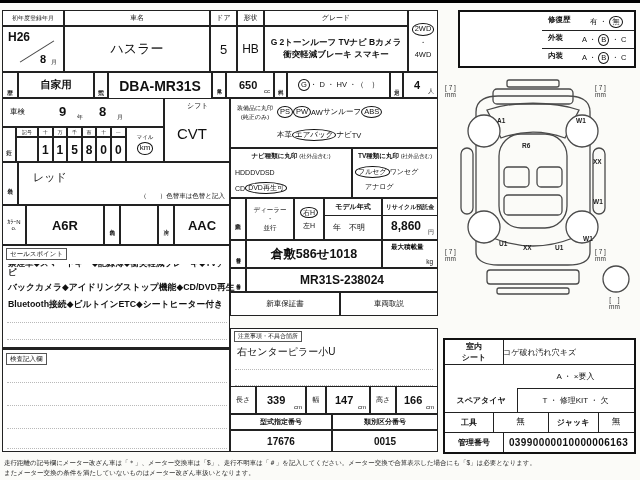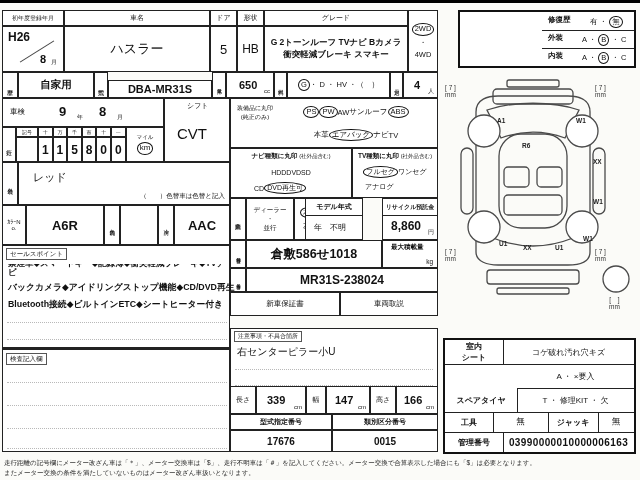--- a/index.html
+++ b/index.html
@@ -9,21 +9,21 @@
   .c2{border-width:2px;border-color:#111}
   .nb{border:none;background:none}
   .ctr{display:flex;align-items:center;justify-content:center;text-align:center}
   .col{display:flex;flex-direction:column;align-items:center;justify-content:center}
   .t{position:absolute;white-space:nowrap;line-height:1.15}
   .v{writing-mode:vertical-rl;text-orientation:upright;line-height:1}
   .b{font-weight:bold}
   .circ{display:inline-block;border:1.4px solid #111;border-radius:50%;padding:0 2px;line-height:1.35}
   .dots{position:absolute;border-bottom:1px dotted #b9b9b9;height:0}
   .tab{position:absolute;border:1px solid #555;background:#fff;font-size:6.5px;line-height:1.5;padding:0 3px;white-space:nowrap}
-  .row{display:flex;align-items:center;justify-content:center;position:absolute}
+  .row{display:flex;align-items:center;justify-content:flex-start;position:absolute}
   .clip{clip-path:inset(52% 0 0 0)}
   .mark{position:absolute;font-size:6.5px;font-weight:bold;color:#222}
   .tire{position:absolute;font-size:6.5px;text-align:center;line-height:1.15;color:#333}
   .hdr{font-size:7px}
   .topbar{position:absolute;left:0;top:0;width:640px;height:3px;background:#000}
 </style>
 </head>
 <body>
 
 <div class="topbar"></div>
@@ -76,21 +76,21 @@
 <div class="c ctr" style="left:2px;top:72px;width:16px;height:26px">
     <span class="v" style="font-size:6px">車歴</span>
   </div>
 <div class="c ctr b" style="left:18px;top:72px;width:76px;height:26px;font-size:10.5px">
     <span>自家用</span>
   </div>
 
 <div class="c ctr" style="left:94px;top:72px;width:14px;height:26px">
     <span class="v" style="font-size:6px">型式</span>
   </div>
-<div class="c ctr b" style="left:108px;top:80px;width:104px;height:18px;font-size:11px">
+<div class="c ctr b" style="left:108px;top:72px;width:104px;height:27px;font-size:14px">
     <span>DBA-MR31S</span>
   </div>
 
 <div class="c ctr" style="left:212px;top:72px;width:14px;height:26px">
     <span class="v" style="font-size:5px">排気量</span>
   </div>
 <div class="c" style="left:226px;top:72px;width:48px;height:26px">
   <span class="t b" style="left:12px;top:6px;font-size:11px">650</span>
   <span class="t" style="right:3px;bottom:2px;font-size:6px">cc</span>
 </div>
@@ -204,21 +204,21 @@
   </div>
 <div class="c col" style="left:246px;top:198px;width:48px;height:42px;font-size:6.5px">
   <span>ディーラー</span>
   <span>・</span>
   <span>並行</span>
 </div>
 <div class="c col" style="left:294px;top:198px;width:30px;height:42px;font-size:7px;gap:3px">
   <span class="circ">右H</span>
   <span>左H</span>
 </div>
-<div class="c" style="left:305px;top:198px;width:58px;height:42px">
+<div class="c" style="left:324px;top:198px;width:58px;height:42px">
   <div class="ctr b" style="position:absolute;left:0;top:0;width:56px;height:16px;border-bottom:1px solid #222;font-size:7px">
       <span>モデル年式</span>
     </div>
   <span class="t" style="left:8px;top:24px;font-size:8px">年　不明</span>
 </div>
 <div class="c" style="left:382px;top:198px;width:56px;height:42px">
   <div class="ctr b" style="position:absolute;left:0;top:0;width:54px;height:16px;border-bottom:1px solid #222;font-size:6px">
       <span>リサイクル預託金</span>
     </div>
   <span class="t b" style="left:8px;top:21px;font-size:12px">8,860</span>

